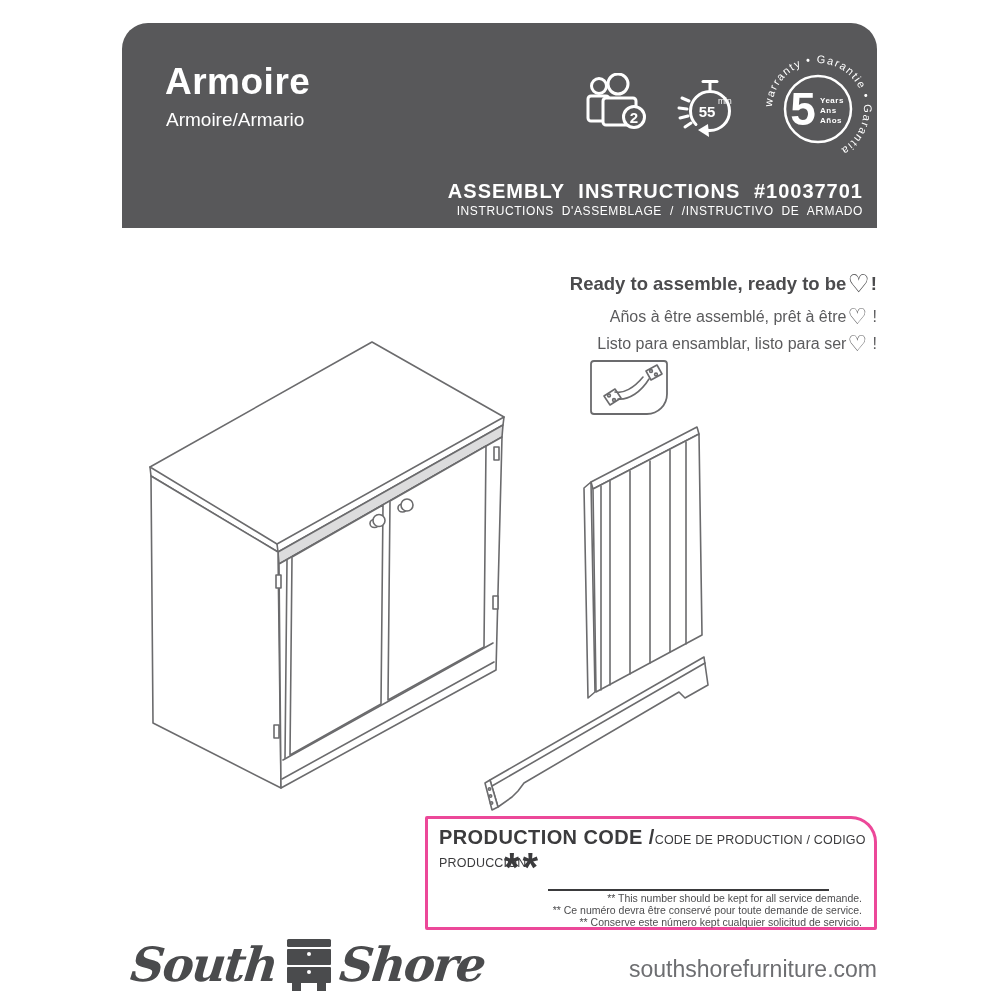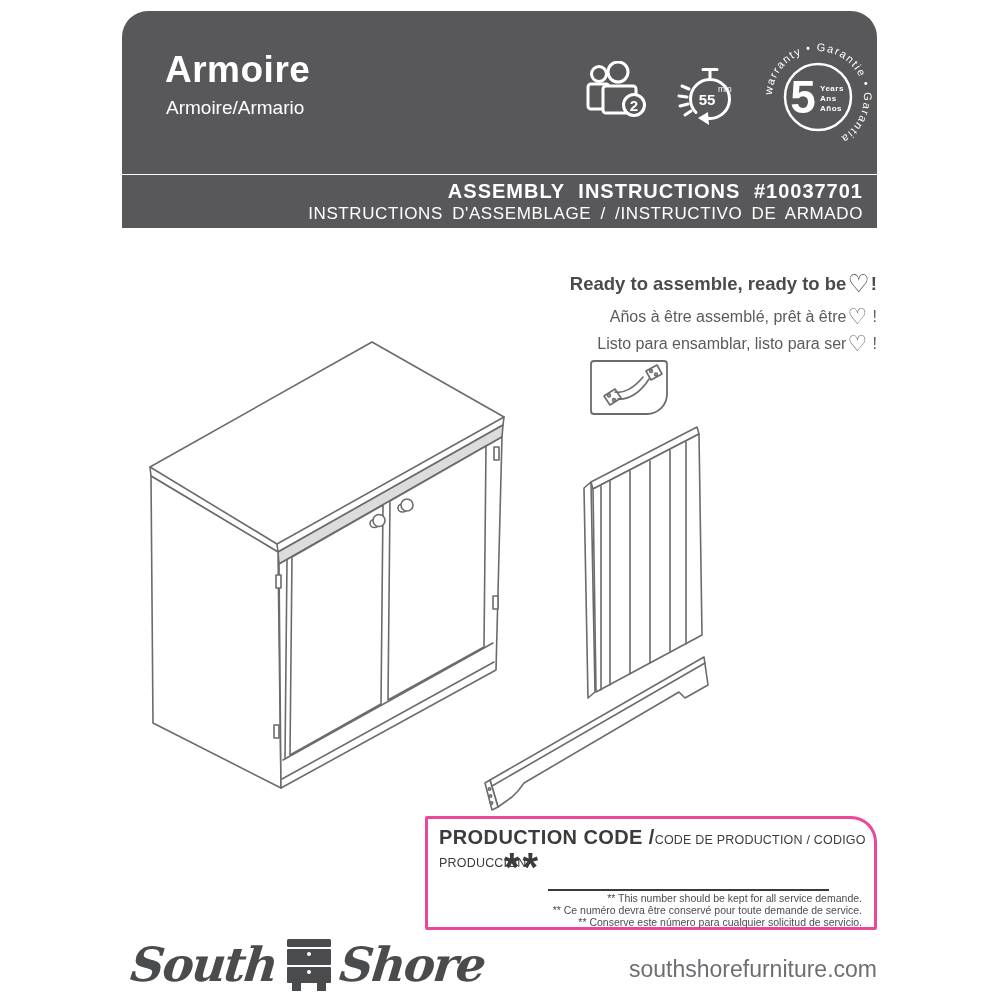--- a/index.html
+++ b/index.html
@@ -1,33 +1,33 @@
 <!DOCTYPE html>
 <html><head>
 <meta charset="utf-8">
 <style>
   * { margin:0; padding:0; box-sizing:border-box; }
   html,body { width:1000px; height:1000px; background:#ffffff;
               font-family:"Liberation Sans", sans-serif; }
   .page { position:relative; width:1000px; height:1000px; background:#fff; overflow:hidden; }
 
   
-  .band1 { position:absolute; left:122px; top:11px; width:755px; height:163px;
+  .band1 { position:absolute; left:122px; top:23px; width:755px; height:163px;
            background:#58585a; border-radius:26px 26px 0 0;text-align:center; }
   .band1 .title { position:absolute; left:43px; top:38px; color:#fff;
                   font-size:37px; font-weight:bold; letter-spacing:0.5px; }
   .band1 .subtitle { position:absolute; left:44px; top:86px; color:#fff; font-size:19px; }
   .hdr-icon { position:absolute; }
 
   
   .band2 { position:absolute; left:122px; top:175px; width:755px; height:53px;
            background:#58585a; color:#fff; text-align:right; padding-right:14px; }
   .band2 .l1 { margin-top:5px; font-size:20px; font-weight:bold;
                letter-spacing:1px; word-spacing:7px; }
-  .band2 .l2 { margin-top:1px; font-size:17px; letter-spacing:0.6px; word-spacing:4px; }
+  .band2 .l2 { margin-top:1px; font-size:12px; letter-spacing:0.6px; word-spacing:4px; }
 
   
   .ready { position:absolute; right:123px; top:264px; text-align:right; color:#4b4b4d; }
   .ready .r1 { font-size:18.5px; font-weight:bold; line-height:36px; }
   .ready .r2, .ready .r3 { font-size:16px; color:#5b5b5d; line-height:25px; }
   .heart { font-family:"DejaVu Sans", sans-serif; font-weight:normal;
            position:relative; top:2px; padding:0 1px; }
   .r1 .heart { font-size:25px; }
   .r2 .heart, .r3 .heart { font-size:22px; }
 
@@ -198,21 +198,21 @@
 
   <div class="prodbox">
     <div class="ptitle">
       <span>PRODUCTION CODE /</span><span class="psub">CODE DE PRODUCTION / CODIGO PRODUCCION</span>
     </div>
     <div class="stars">**</div>
     <div class="codeline"></div>
     <div class="notes">
       <div>**  This number should be kept for all service demande.</div>
       <div>**  Ce numéro devra être conservé pour toute demande de service.</div>
-      <div>**  Conserve este número para cualquier solicitud de servicio.</div>
+      <div>**  Conserve este número kept cualquier solicitud de servicio.</div>
     </div>
   </div>
 
   <div class="logo">
     <span class="word">South</span>
     <svg width="46" height="54" viewBox="0 0 46 54">
       <g fill="#4a4b4d">
         <rect x="1" y="1" width="44" height="8" rx="1.5"></rect>
         <rect x="1" y="11" width="44" height="16" rx="1"></rect>
         <rect x="1" y="29" width="44" height="16" rx="1"></rect>

